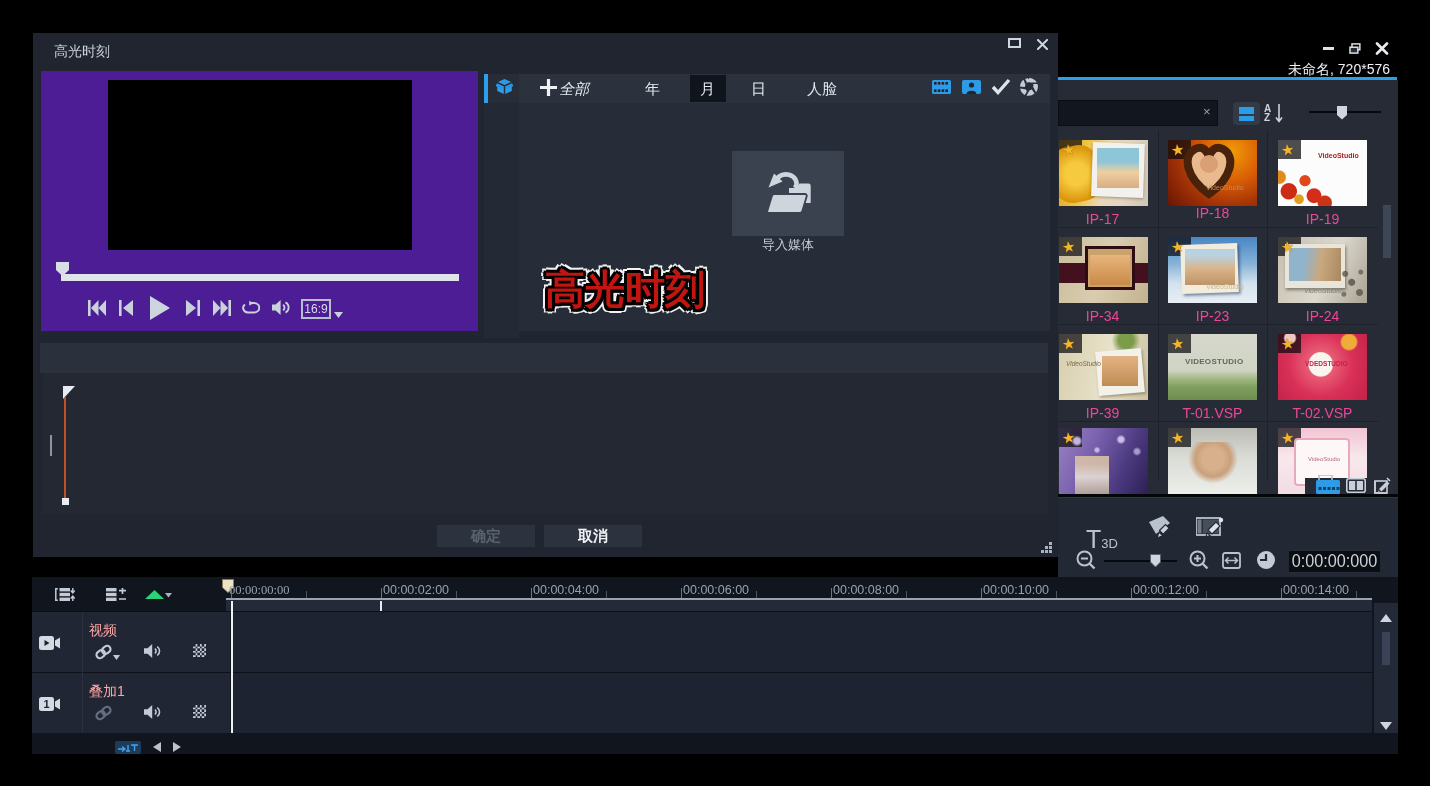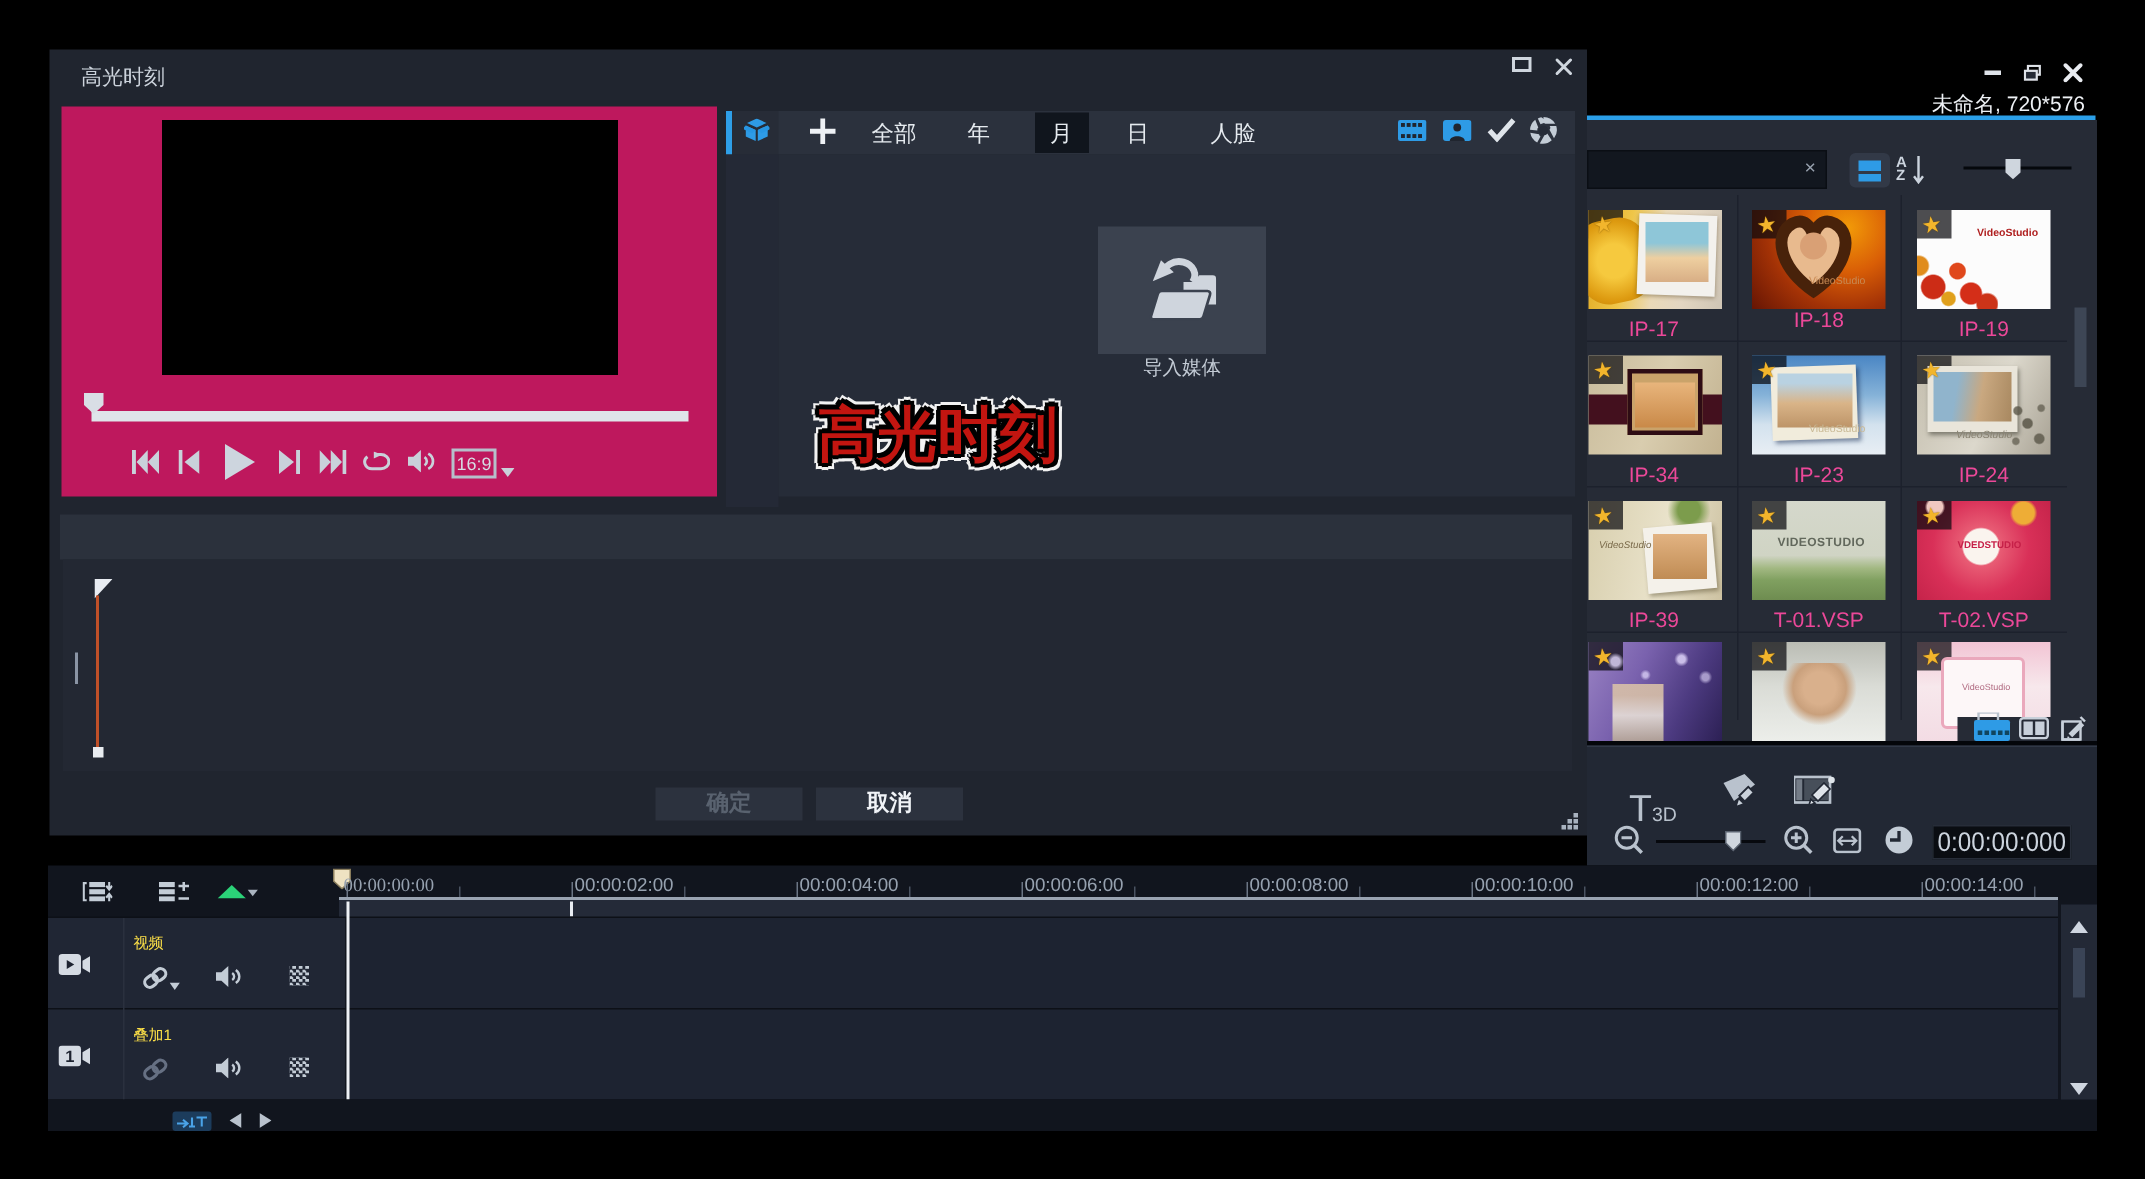--- a/index.html
+++ b/index.html
@@ -42,34 +42,34 @@
 #ruler { left:193px; top:0px; width:1148px; height:23px; }
 .rlab { position:absolute; top:6px; color:#96a1af; font-size:12.5px; white-space:nowrap; }
 #rulerline { left:194px; top:21px; width:1146px; height:2px; background:#99a3b1; }
 #rulerstrip { left:194px; top:23px; width:1146px; height:12px; background:#242a38; }
 #wtick { left:348px; top:24px; width:2px; height:10px; background:#e8ecf2; }
 #trackhdr { left:0px; top:35px; width:198px; height:121px; background:#202634; }
 #trackcontent { left:200px; top:35px; width:1140px; height:121px; background:#1d2331; }
 #playhead { left:199px; top:24px; width:2px; height:132px; background:#eef1f6; }
 .trksep { left:0px; height:1px; background:#0d1017; }
 #vline82 { left:50px; top:35px; width:1px; height:121px; background:#2a303e; }
-.trkname { position:absolute; color:#fde047; font-size:10px; }
+.trkname { position:absolute; color:#fca5a5; font-size:14px; }
 #tscroll { left:1342px; top:26px; width:24px; height:151px; background:#232936; }
 #tscroll .sthumb { left:8px; top:29px; width:8px; height:33px; background:#3a4456; }
 #botstrip { left:0px; top:156px; width:1366px; height:21px; background:#11151e; }
 #bluebox { left:83px; top:8px; width:26px; height:13px; background:#1c3c5c; border-radius:2px; }
 .checker { width:13px; height:13px;
   background-image:conic-gradient(#c3ccd6 25%, transparent 25% 50%, #c3ccd6 50% 75%, transparent 75%);
   background-size:4.34px 4.34px; }
 
 
 #dialog { left:33px; top:33px; width:1025px; height:524px; background:#20252f; }
 #dtitle { left:21px; top:10px; color:#ccd3dc; font-size:14px; }
 #dmax { left:975px; top:5px; width:13px; height:10px; border:2px solid #cfd6de; }
-#preview { left:8px; top:38px; width:437px; height:260px; background:#be185d;padding-left:21px; }
+#preview { left:8px; top:38px; width:437px; height:260px; background:#4c1d95;padding-left:21px; }
 #video { left:67px; top:9px; width:304px; height:170px; background:#000; }
 #seekbar { left:20px; top:203px; width:398px; height:7px; background:#dfe4ea; }
 #seekmark { left:14px; top:190px; }
 #ctrl { left:0; top:220px; width:437px; height:30px; }
 #dlibhdr { left:451px; top:41px; width:566px; height:29px; background:#2b313d; }
 #dsidebar { left:451px; top:70px; width:35px; height:235px; background:#242936; }
 #dlibbody { left:486px; top:70px; width:531px; height:228px; background:#262c38; }
 #dsidecell { left:451px; top:41px; width:35px; height:29px; background:#272c37; }
 #dbluebar { left:451px; top:41px; width:4px; height:29px; background:#2e9fe8; }
 .dtab { position:absolute; top:47px; color:#e5eaef; font-size:15px; }
@@ -521,21 +521,21 @@
       <g fill="#c3ccd6">
         <path d="M9 0 A9 9 0 0 1 16.8 4.5 L10.2 4.5 A2 2 0 0 0 9 4 Z"></path>
         <path d="M17.5 6 A9 9 0 0 1 16 14.2 L13 8.5 A2 2 0 0 0 13.1 6 Z"></path>
         <path d="M14.5 15.5 A9 9 0 0 1 6.5 17.6 L9.8 11.9 A2 2 0 0 0 11.5 11 Z"></path>
         <path d="M4.8 17 A9 9 0 0 1 0.2 10.5 L6 11.5 A2 2 0 0 0 7 13 Z"></path>
         <path d="M0 8.5 A9 9 0 0 1 3.5 1.8 L5.5 7 A2 2 0 0 0 4.9 9 Z"></path>
         <path d="M5.2 1 A9 9 0 0 1 7.5 0.2 L11.8 3 L7 4.8 Z"></path>
       </g>
       <circle cx="9" cy="9" r="3.2" fill="#262c38"></circle>
     </svg>
-    <div class="abs dtab" style="left:548px;">全部</div>
+    <div class="abs dtab" style="left:526px;font-style:italic;">全部</div>
     <div class="abs dtab" style="left:612px;">年</div>
     <div class="abs dtab" style="left:667px;">月</div>
     <div class="abs dtab" style="left:718px;">日</div>
     <div class="abs dtab" style="left:774px;">人脸</div>
 
     <div class="abs" id="importbox">
       <svg class="abs" style="left:32px;top:20px;" width="48" height="45" viewBox="0 0 48 45">
 
         <path d="M25 17 h7 l3.5 -4.5 h9 a2.2 2.2 0 0 1 2.2 2.2 v17.3 h-21.7 z" fill="#cfd5dd"></path>
 

